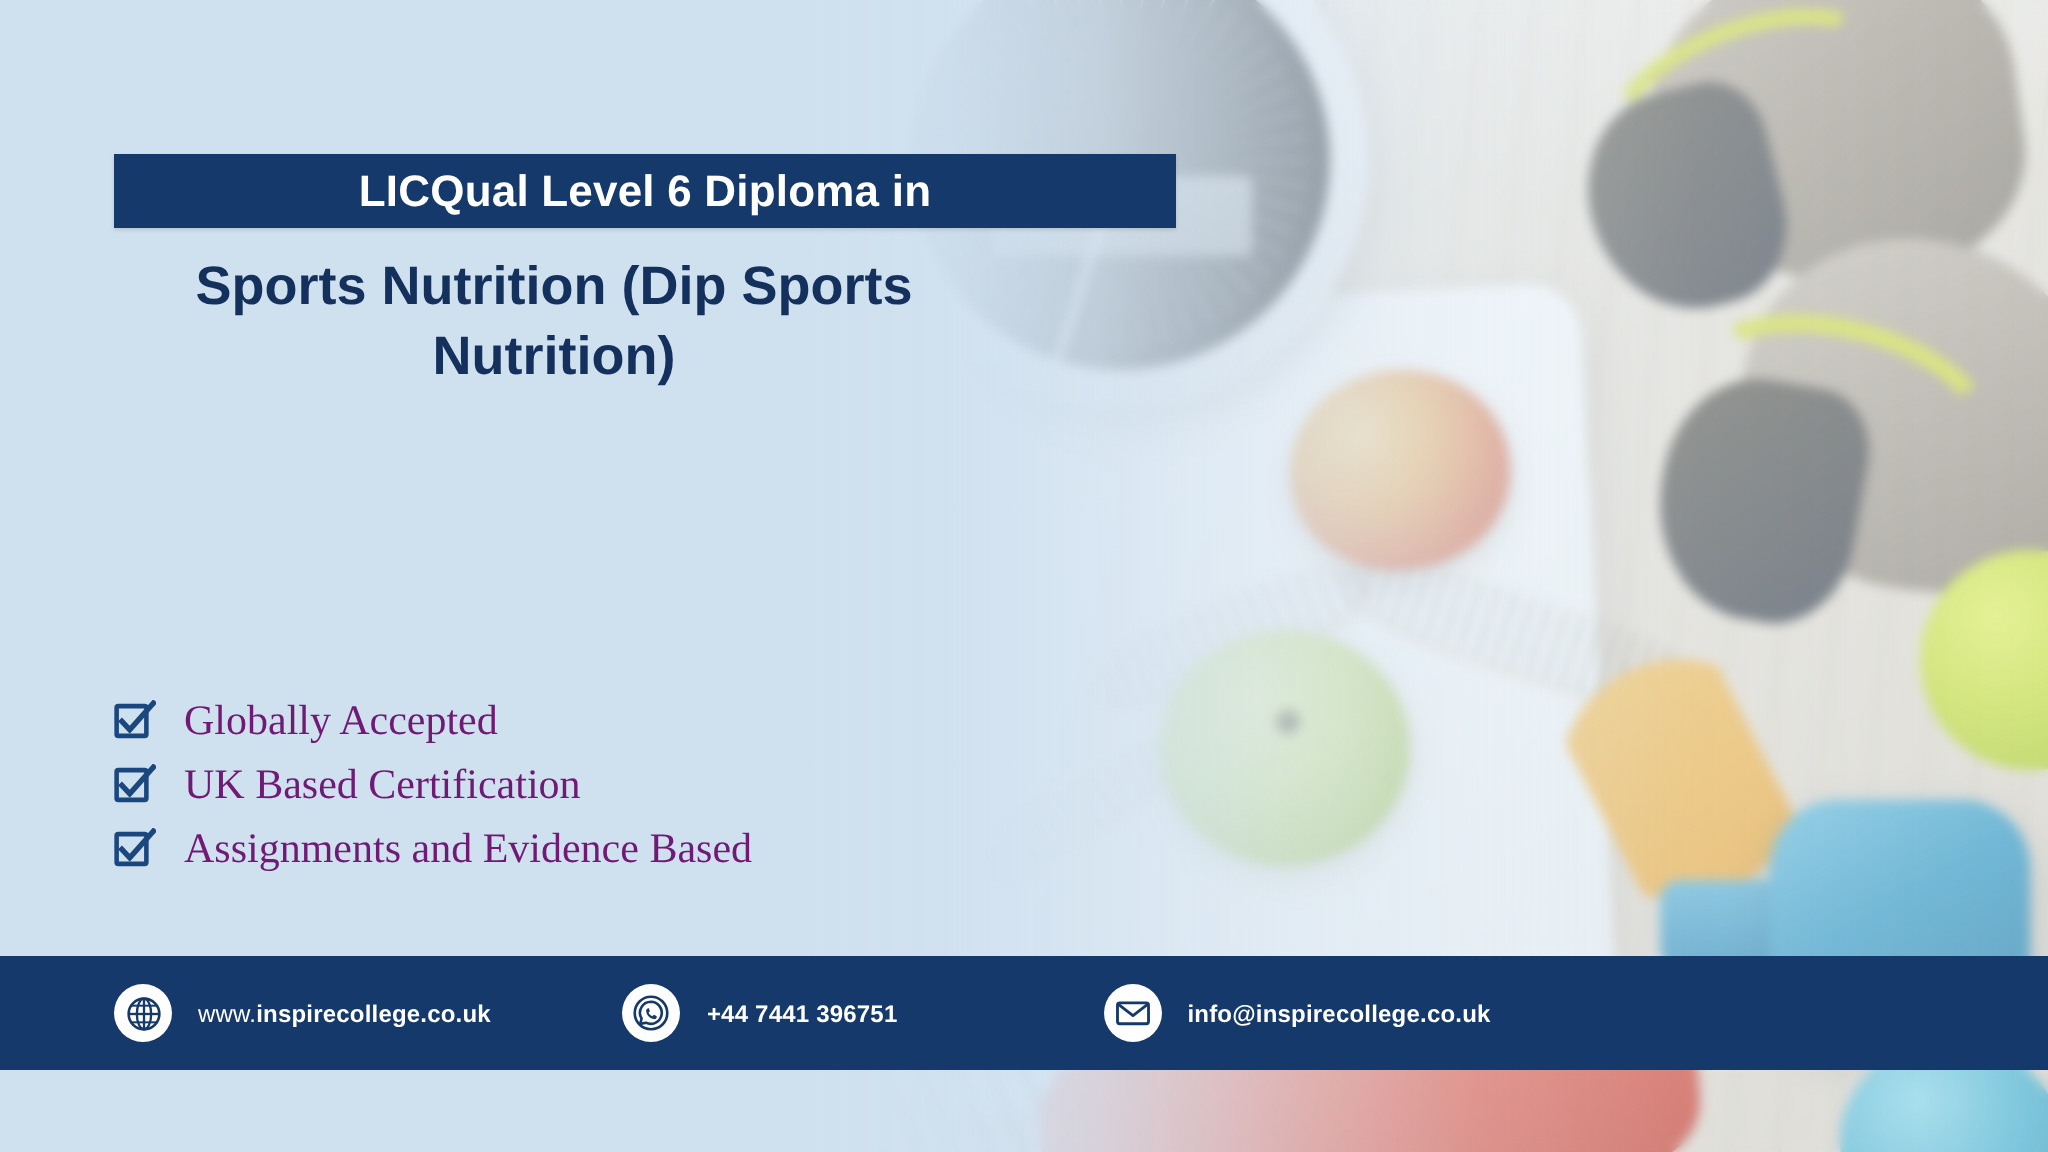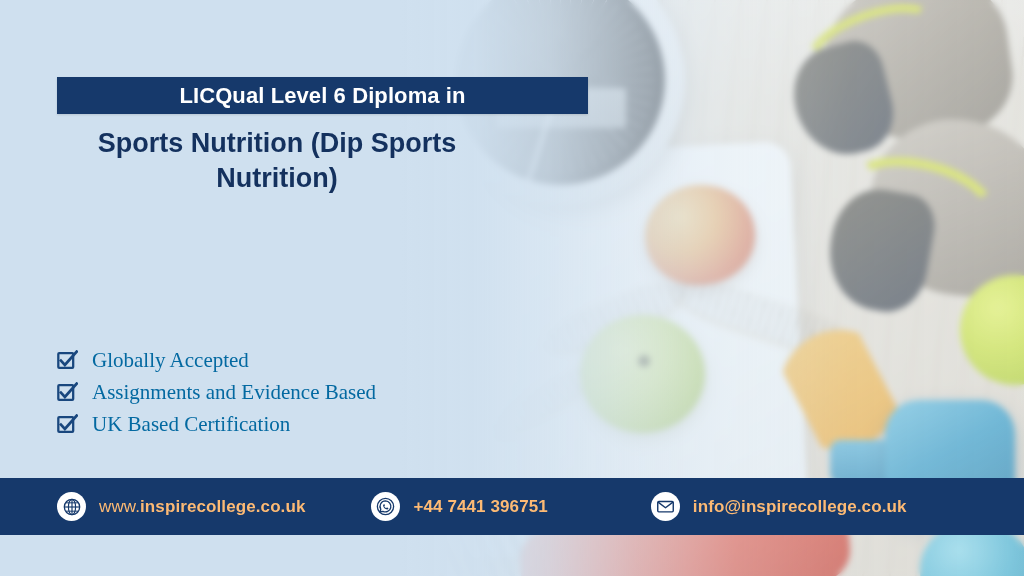--- a/index.html
+++ b/index.html
@@ -238,41 +238,41 @@
 
   
   .features {
     position:absolute; left:57px; top:350px;
     display:flex; flex-direction:column; gap:11px;
   }
   .feature-row { display:flex; align-items:center; gap:14px; }
   .check-icon { width:21px; height:21px; flex:0 0 21px; position:relative; }
   .feature-label {
     font-family:"Liberation Serif", serif;
-    font-size:21px; color:#0369a1; line-height:1;
+    font-size:21px; color:#701a75; line-height:1;
   }
 
   
   .footer {
     position:absolute; left:0; top:478px;
     width:1024px; height:57px;
     background:#16396b;
     display:flex; align-items:center;
   }
   .footer-item { display:flex; align-items:center; gap:13px; }
   .footer-item.web   { margin-left:57px; }
   .footer-item.phone { margin-left:66px; }
   .footer-item.mail  { margin-left:103px;text-align:right; }
   .footer-icon {
     width:29px; height:29px; flex:0 0 29px;
     border-radius:50%; background:#ffffff;
     display:flex; align-items:center; justify-content:center;
   }
   .footer-text {
-    color:#fdba74; font-size:17px; font-weight:bold;
+    color:#ffffff; font-size:12px; font-weight:bold;
     white-space:nowrap; letter-spacing:.1px;
   }
   .footer-text .thin { font-weight:500; }
 </style>
 </head>
 <body>
 
 <div class="stage">
 
   <div class="photo" aria-label="bathroom weighing scale with dial, red and green apples, measuring tape, running shoes, blue and red dumbbells">
@@ -335,31 +335,31 @@
       <span class="feature-label">Globally Accepted</span>
     </div>
 
     <div class="feature-row">
       <span class="check-icon">
         <svg viewBox="0 0 24 24" width="21" height="21">
           <rect x="1.5" y="3.5" width="17" height="17" rx="1" fill="none" stroke="#19477e" stroke-width="2.6"></rect>
           <path d="M4.5 12.2 L9 17 L22.5 1.8" fill="none" stroke="#19477e" stroke-width="3.1" stroke-linecap="square" stroke-linejoin="miter"></path>
         </svg>
       </span>
-      <span class="feature-label">Assignments and Evidence Based</span>
+      <span class="feature-label">UK Based Certification</span>
     </div>
 
     <div class="feature-row">
       <span class="check-icon">
         <svg viewBox="0 0 24 24" width="21" height="21">
           <rect x="1.5" y="3.5" width="17" height="17" rx="1" fill="none" stroke="#19477e" stroke-width="2.6"></rect>
           <path d="M4.5 12.2 L9 17 L22.5 1.8" fill="none" stroke="#19477e" stroke-width="3.1" stroke-linecap="square" stroke-linejoin="miter"></path>
         </svg>
       </span>
-      <span class="feature-label">UK Based Certification</span>
+      <span class="feature-label">Assignments and Evidence Based</span>
     </div>
 
   </div>
 
   <div class="footer">
 
     <div class="footer-item web">
       <span class="footer-icon">
         <svg viewBox="0 0 24 24" width="20" height="20">
           <circle cx="12" cy="12" r="9.2" fill="none" stroke="#16396b" stroke-width="1.6"></circle>

